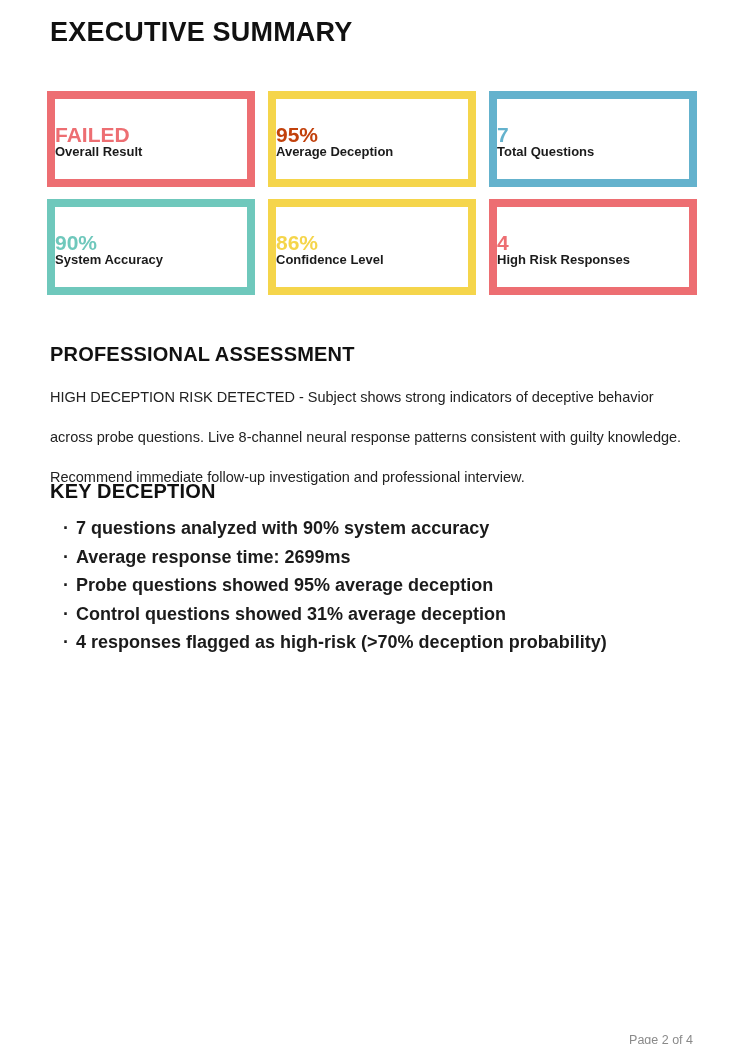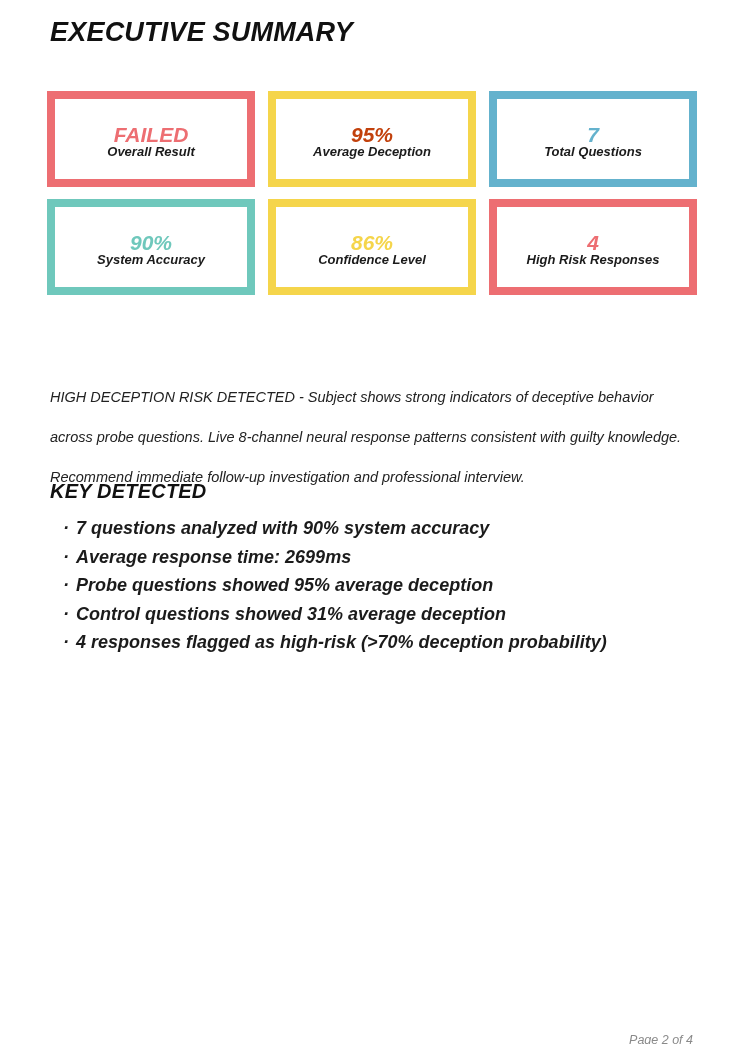--- a/index.html
+++ b/index.html
@@ -8,21 +8,20 @@
     background: #ffffff;
   }
   .page {
     position: relative;
     width: 743px;
     height: 1044px;
     background: #ffffff;
     font-family: "Liberation Sans", sans-serif;
     color: #1b1b1b;
     overflow: hidden;
-    font-style: italic;
   }
   .doc-title {
     position: absolute;
     left: 50px;
     top: 17px;
     font-size: 27px;
     font-weight: bold;
     letter-spacing: 0.2px;
     color: #111111;
   }
@@ -36,21 +35,20 @@
     column-gap: 13px;
     row-gap: 12px;
   }
   .card {
     height: 96px;
     box-sizing: border-box;
     border: 8px solid #cccccc;
     background: #ffffff;
     display: flex;
     flex-direction: column;
-    align-items: center;
     justify-content: center;
     padding-top: 4px;
   }
   .card-value {
     font-size: 21px;
     font-weight: bold;
     line-height: 1;
   }
   .card-label {
     font-size: 13px;
@@ -136,24 +134,25 @@
     <div class="card-value" style="color: rgb(245, 213, 75);">86%</div>
     <div class="card-label">Confidence Level</div>
   </div>
 
   <div class="card" style="border-color: rgb(237, 110, 114);">
     <div class="card-value" style="color: rgb(237, 110, 114);">4</div>
     <div class="card-label">High Risk Responses</div>
   </div>
 </div>
 
+  <div class="section-heading heading-assessment">PROFESSIONAL ASSESSMENT</div>
 
   <div class="assessment-body">HIGH DECEPTION RISK DETECTED - Subject shows strong indicators of deceptive behavior across probe questions. Live 8-channel neural response patterns consistent with guilty knowledge. Recommend immediate follow-up investigation and professional interview.</div>
 
-  <div class="section-heading heading-findings">KEY DETECTED</div>
+  <div class="section-heading heading-findings">KEY DECEPTION</div>
 
   <ul class="findings-list">
   <li>
     <span class="bullet-dot">·</span><span>7 questions analyzed with 90% system accuracy</span>
   </li>
 
   <li>
     <span class="bullet-dot">·</span><span>Average response time: 2699ms</span>
   </li>
 

